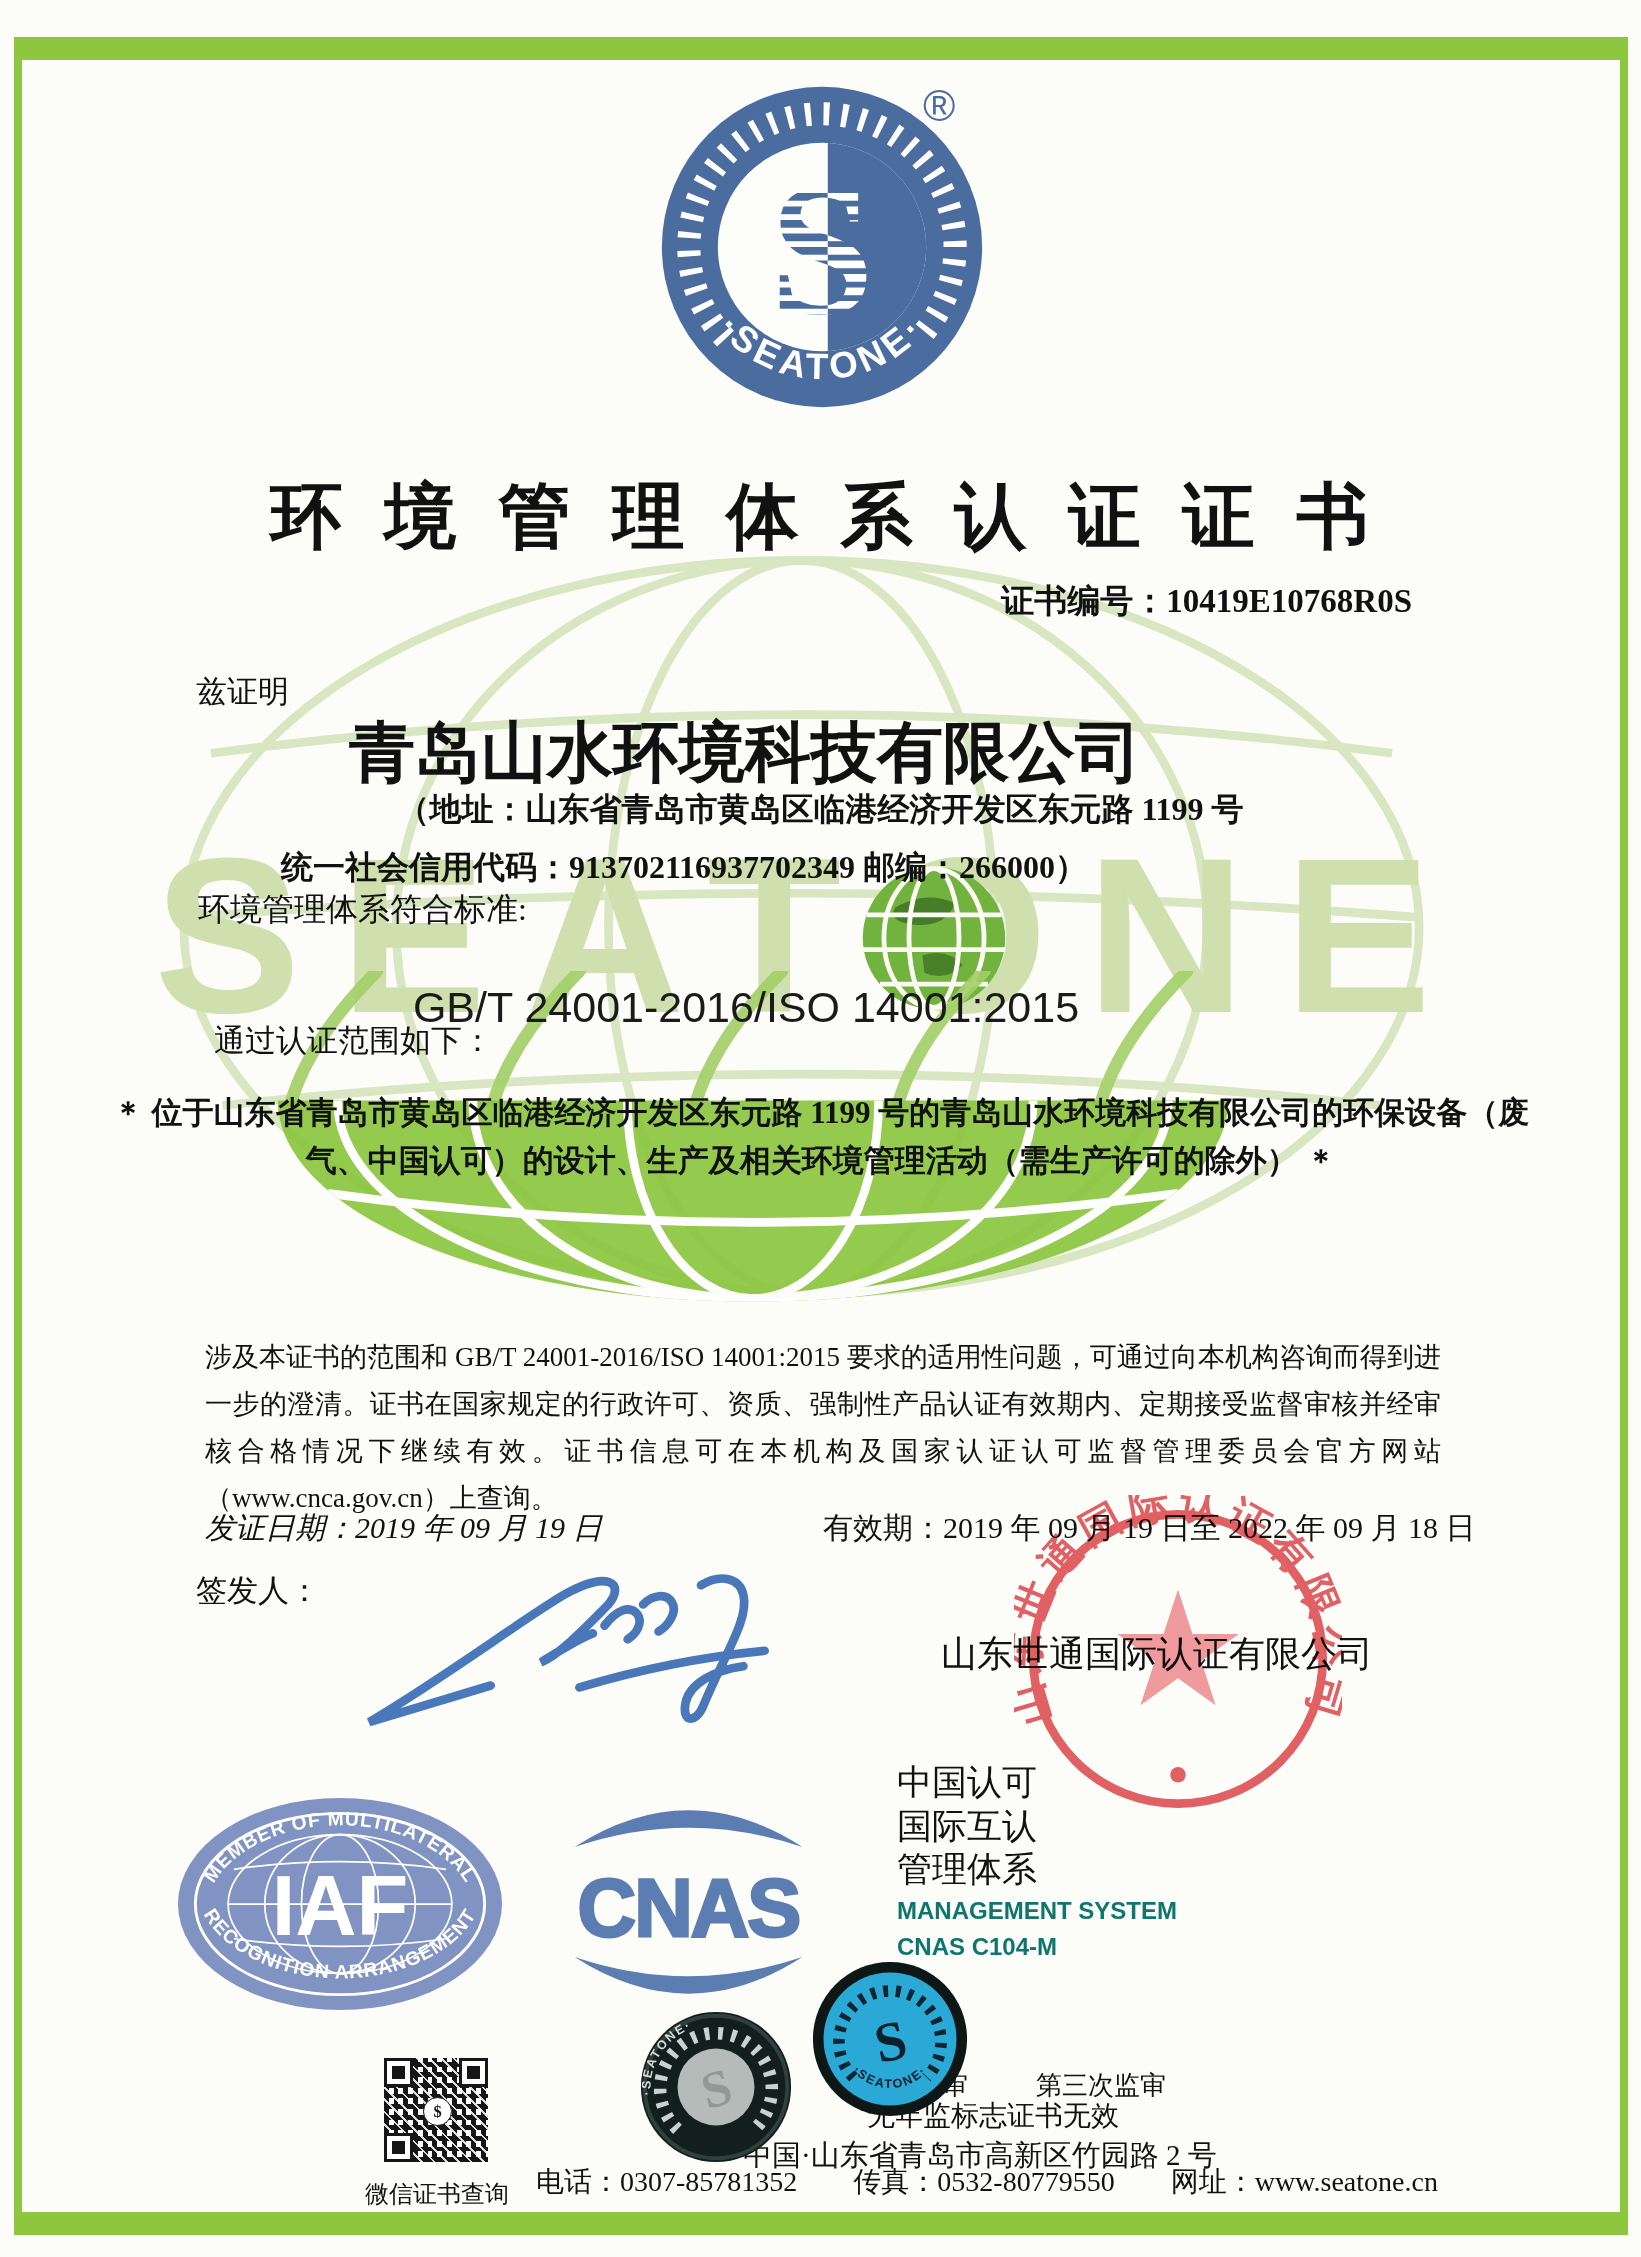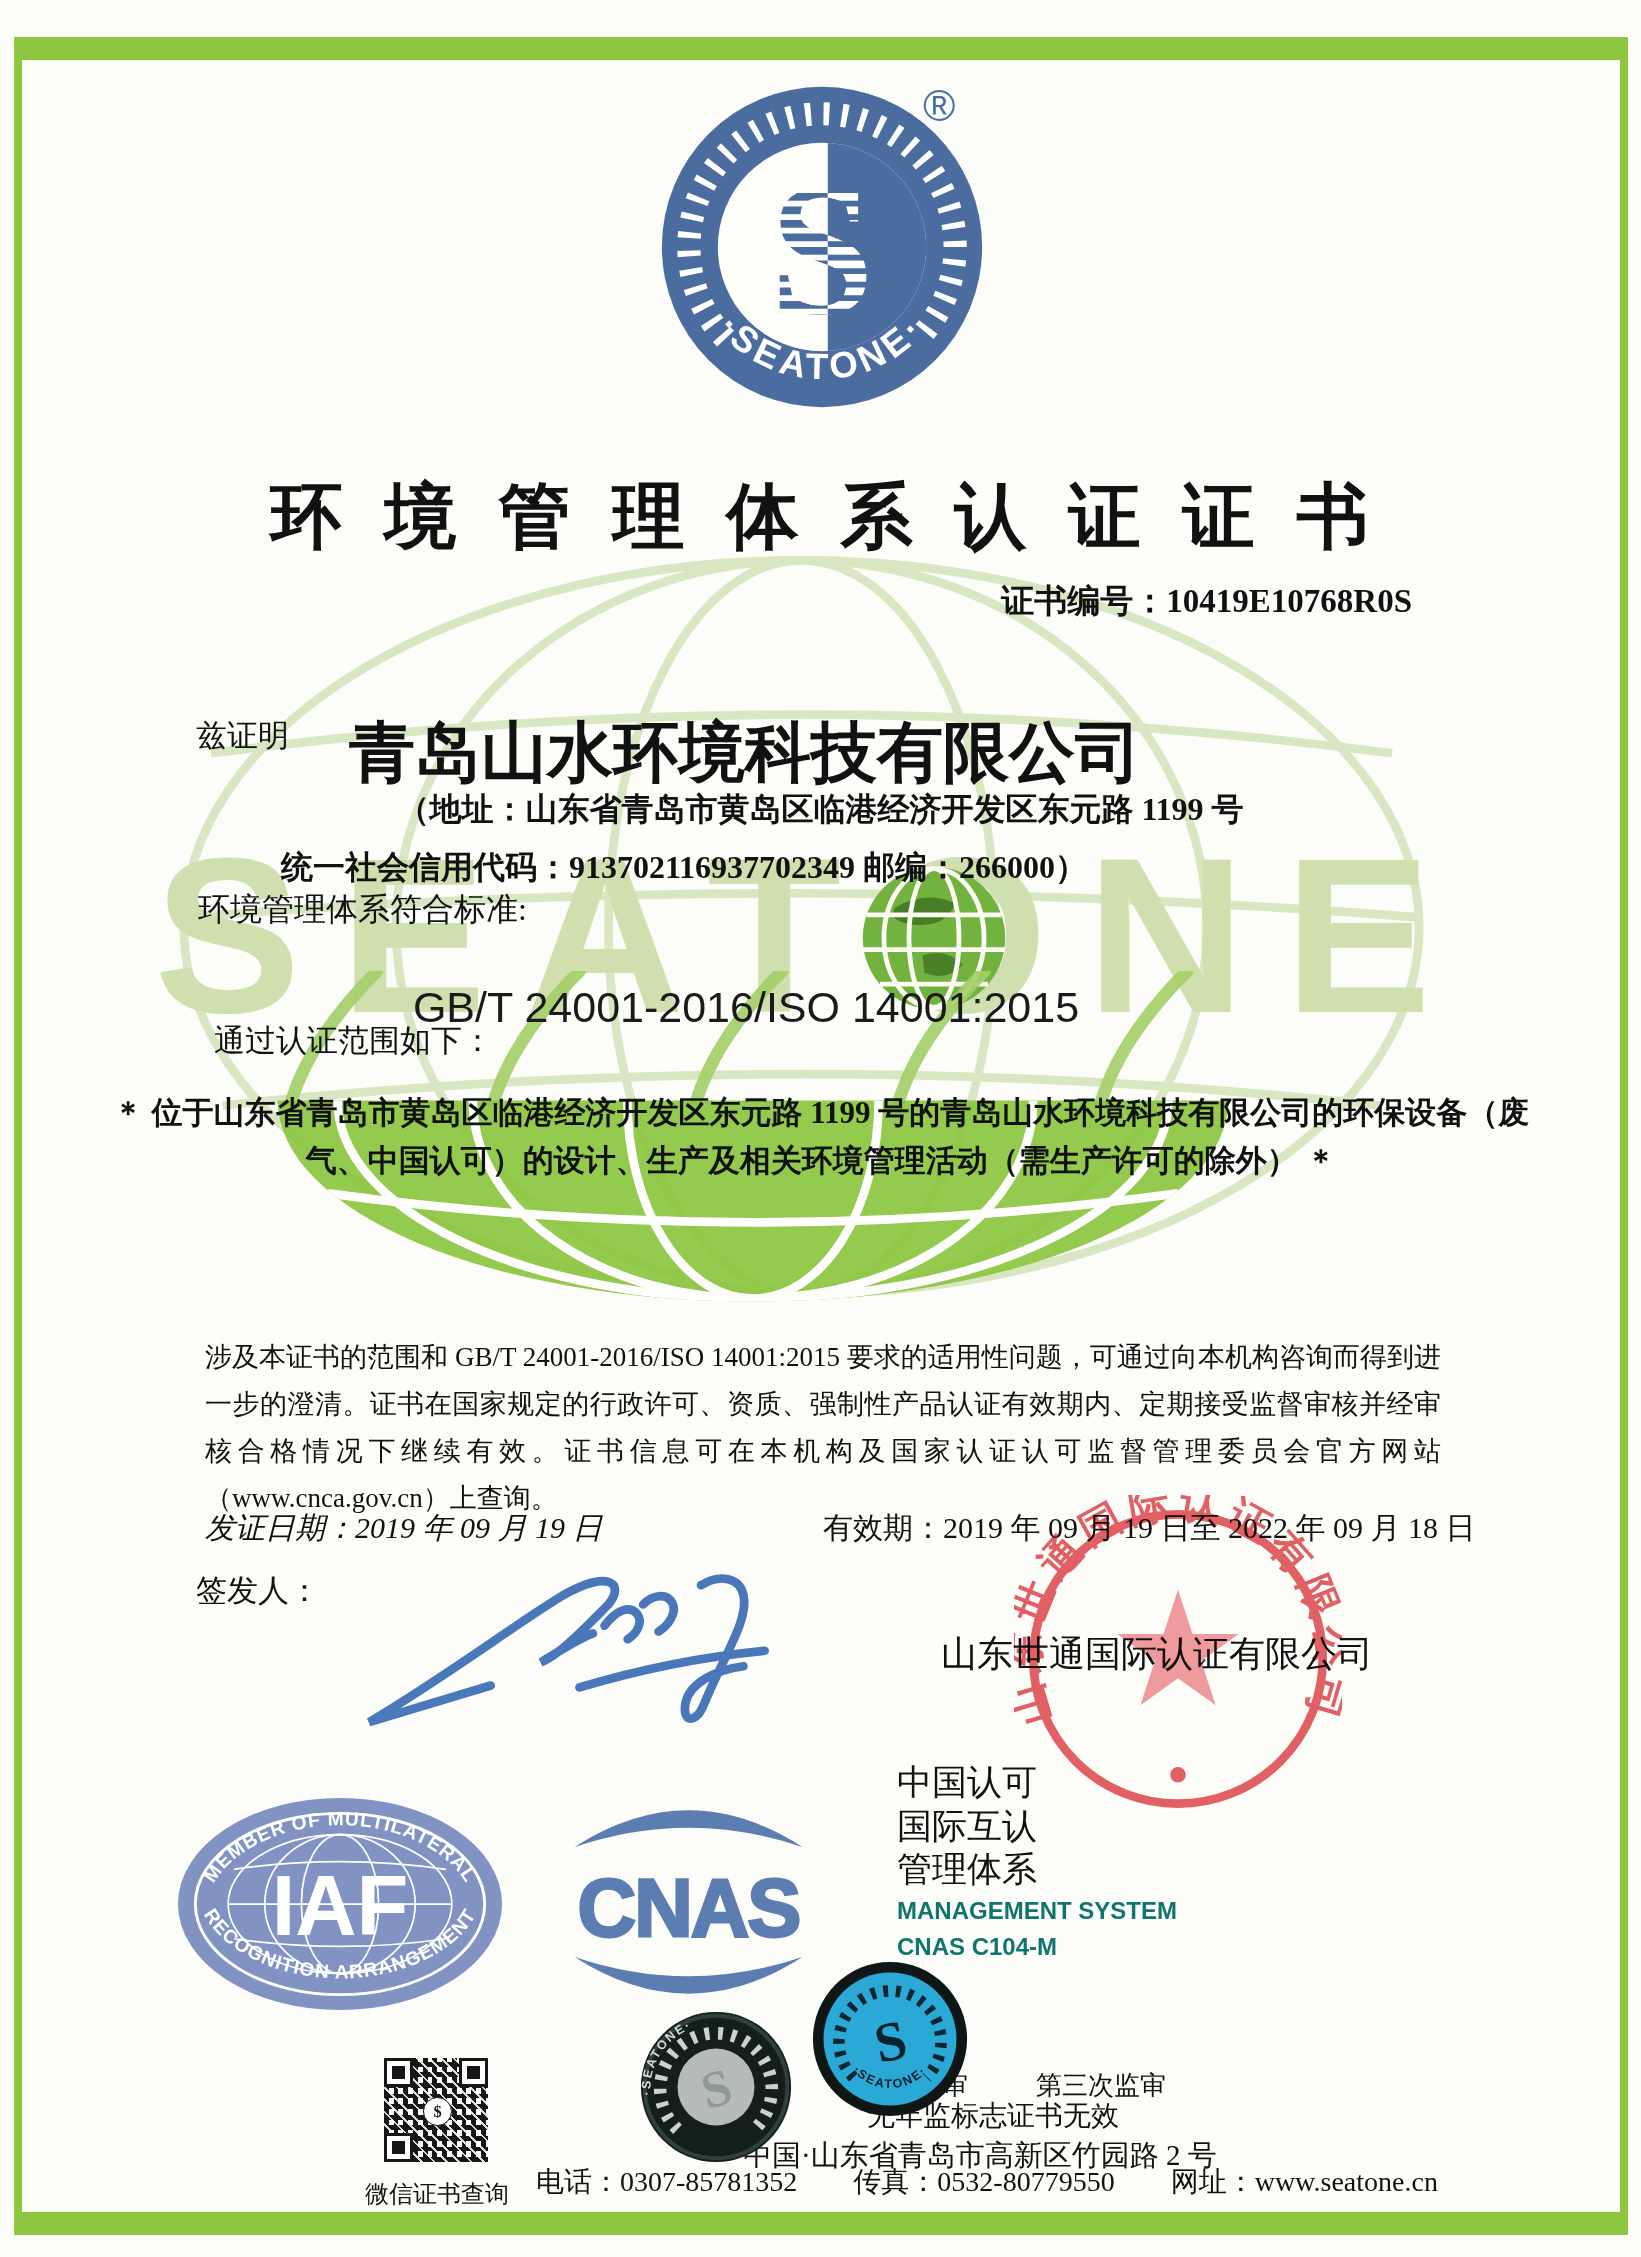--- a/index.html
+++ b/index.html
@@ -10,21 +10,21 @@
          border:solid #8dc63f;border-width:23px 8.7px 23px 8.7px;pointer-events:none;}
   
   .wm{position:absolute;z-index:0;}
   .wm-word{left:154px;top:826px;width:1352px;font-family:"Liberation Sans","DejaVu Sans",sans-serif;
            font-weight:bold;font-size:220px;letter-spacing:39px;color:#cfe0ae;line-height:1;white-space:nowrap;}
   
   .t{position:absolute;z-index:2;}
   .title{left:0;width:1641px;top:469px;text-align:center;font-size:72px;font-weight:bold;
          letter-spacing:42px;padding-left:40px;box-sizing:border-box;}
   .certno{right:229px;top:579px;font-size:33px;font-weight:bold;}
-  .intro{left:196px;top:671px;font-size:31px;margin-top:44px;}
+  .intro{left:196px;top:671px;font-size:31px;}
   .company{left:0;width:1490px;top:708px;text-align:center;font-size:66px;font-weight:bold;}
   .addr1{left:0;width:1641px;top:788px;text-align:center;font-size:32px;font-weight:bold;}
   .addr2{left:0;width:1368px;top:846px;text-align:center;font-size:32px;font-weight:bold;}
   .stdlabel{left:198px;top:888px;font-size:32px;}
   .standard{left:0;width:1492px;top:983px;text-align:center;font-size:43px;font-weight:500;
             font-family:"Liberation Sans","DejaVu Sans",sans-serif;color:#1a1a1a;}
   .scopelabel{left:214px;top:1020px;font-size:31px;}
   .scope{left:68px;width:1506px;top:1089px;text-align:center;font-size:31px;font-weight:bold;line-height:48px;}
   .disclaimer{left:205px;width:1236px;top:1334px;font-size:27px;line-height:47px;text-align:justify;}
   .issuedate{left:205px;top:1508px;font-size:30px;font-style:italic;}

